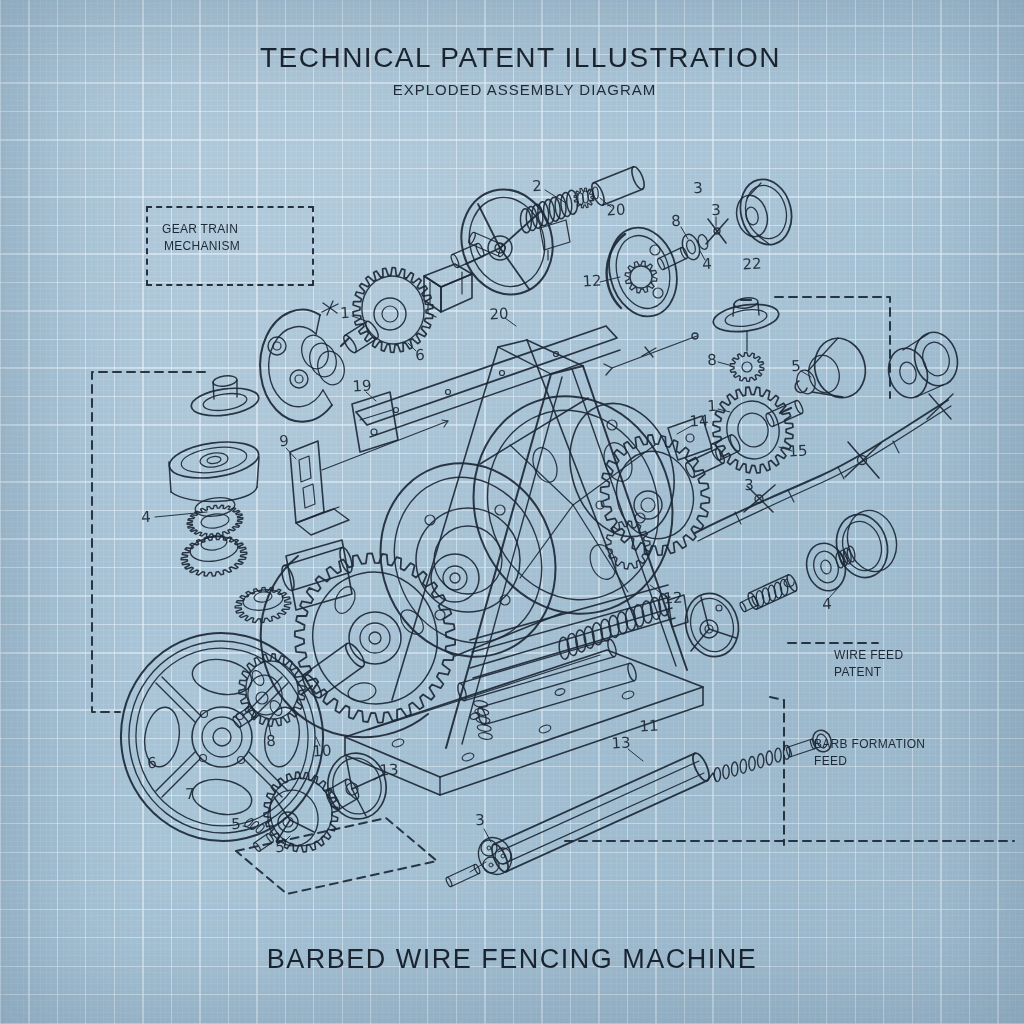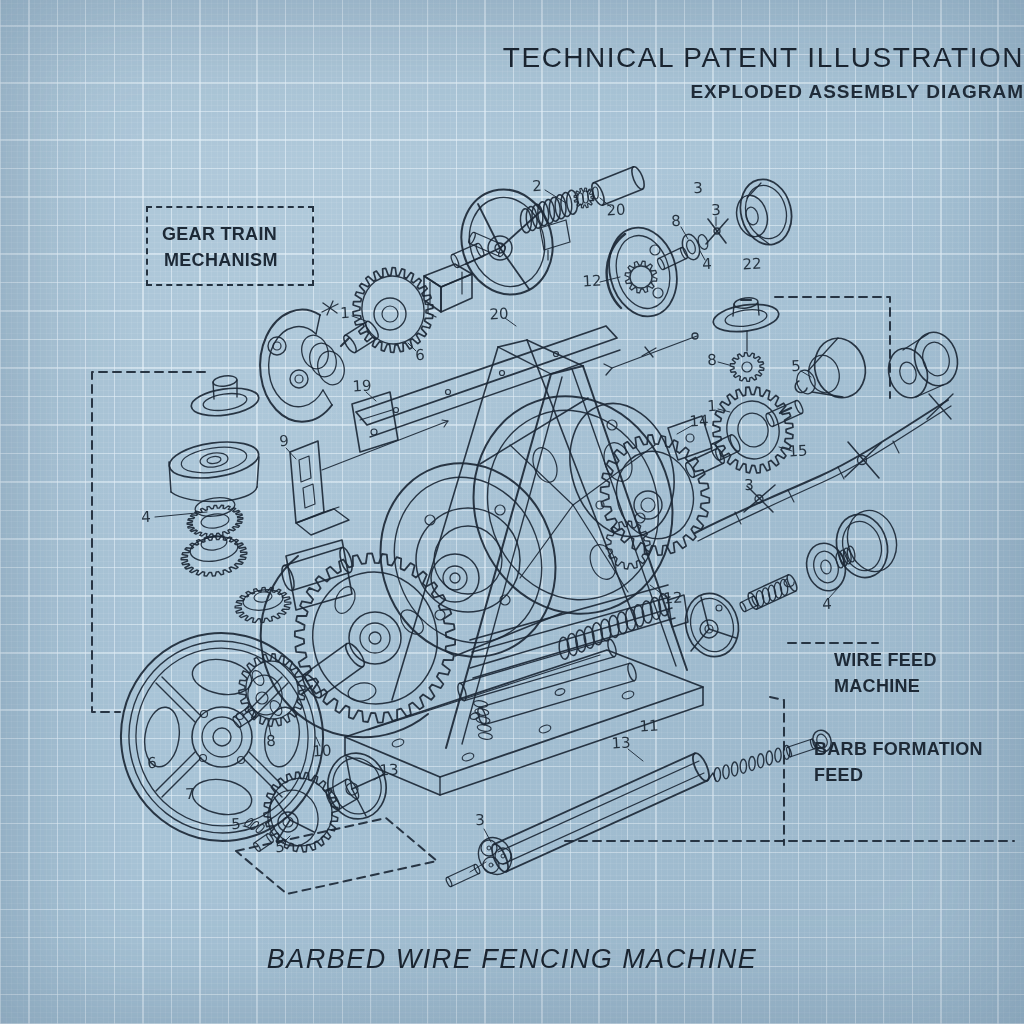--- a/index.html
+++ b/index.html
@@ -11,27 +11,27 @@
       radial-gradient(circle at 78% 72%, rgba(25,55,85,.08), transparent 55%),
       repeating-linear-gradient(0deg, rgba(230,242,250,.55) 0 1px, transparent 1px 28.5px),
       repeating-linear-gradient(90deg, rgba(230,242,250,.55) 0 1px, transparent 1px 28.5px),
       repeating-linear-gradient(0deg, rgba(255,255,255,.07) 0 1px, transparent 1px 5.7px),
       repeating-linear-gradient(90deg, rgba(255,255,255,.07) 0 1px, transparent 1px 5.7px);
     font-family:"Liberation Sans", sans-serif;
     color:var(--ink,#1c2836);
   }
   .canvas::after{content:"";position:absolute;inset:0;pointer-events:none;
     box-shadow:inset 0 0 140px rgba(35,65,95,.28);}
-  .header{position:absolute;top:42px;left:17px;right:0;text-align:right;z-index:5;}
+  .header{position:absolute;top:42px;left:17px;right:0;text-align:center;z-index:5;}
   .title{font-size:28px;font-weight:400;letter-spacing:1.5px;color:#1a2430;}
-  .subtitle{margin-top:7px;font-size:19px;font-weight:700;letter-spacing:1px;color:#1f2b38;padding-left:8px;}
+  .subtitle{margin-top:7px;font-size:15px;font-weight:400;letter-spacing:1px;color:#1f2b38;padding-left:8px;}
   .footer{position:absolute;top:944px;left:0;right:0;text-align:center;z-index:5;}
-  .footer .title{font-size:27px;letter-spacing:1.5px;font-style:italic;}
+  .footer .title{font-size:27px;letter-spacing:1.5px;}
   svg.art{position:absolute;left:0;top:0;z-index:2;}
-  .anno{position:absolute;z-index:6;font-weight:700;font-size:18px;line-height:1.45;
+  .anno{position:absolute;z-index:6;font-weight:400;font-size:12px;line-height:1.45;
     letter-spacing:.3px;color:#1d2936;}
   .anno-box{left:146px;top:206px;width:168px;height:80px;
     border:2px dashed #243240;box-sizing:border-box;padding:13px 0 0 14px;}
   .anno-box .l2{margin-left:2px;}
   .anno-wirefeed{left:834px;top:647px;}
   .anno-barb{left:794px;top:736px;width:170px;margin-left:20px;}
   .callouts{position:absolute;inset:0;z-index:4;pointer-events:none;}
   .callout{position:absolute;transform:translate(-50%,-55%) rotate(-3deg);
     font-family:"DejaVu Sans", sans-serif;font-size:15px;font-weight:500;
     color:#1b2733;opacity:.92;white-space:nowrap;}
@@ -555,21 +555,21 @@
       <span class="callout" style="left: 190px; top: 795px;">7</span>
     </div>
 
   <div class="anno anno-box">
     <div>GEAR TRAIN</div>
     <div class="l2">MECHANISM</div>
   </div>
 
   <div class="anno anno-wirefeed">
     <div>WIRE FEED</div>
-    <div>MACHINE</div>
+    <div>PATENT</div>
   </div>
 
   <div class="anno anno-barb">
     <div>BARB FORMATION</div>
     <div>FEED</div>
   </div>
 
   <div class="footer">
     <div class="title">BARBED WIRE FENCING MACHINE</div>
   </div>

